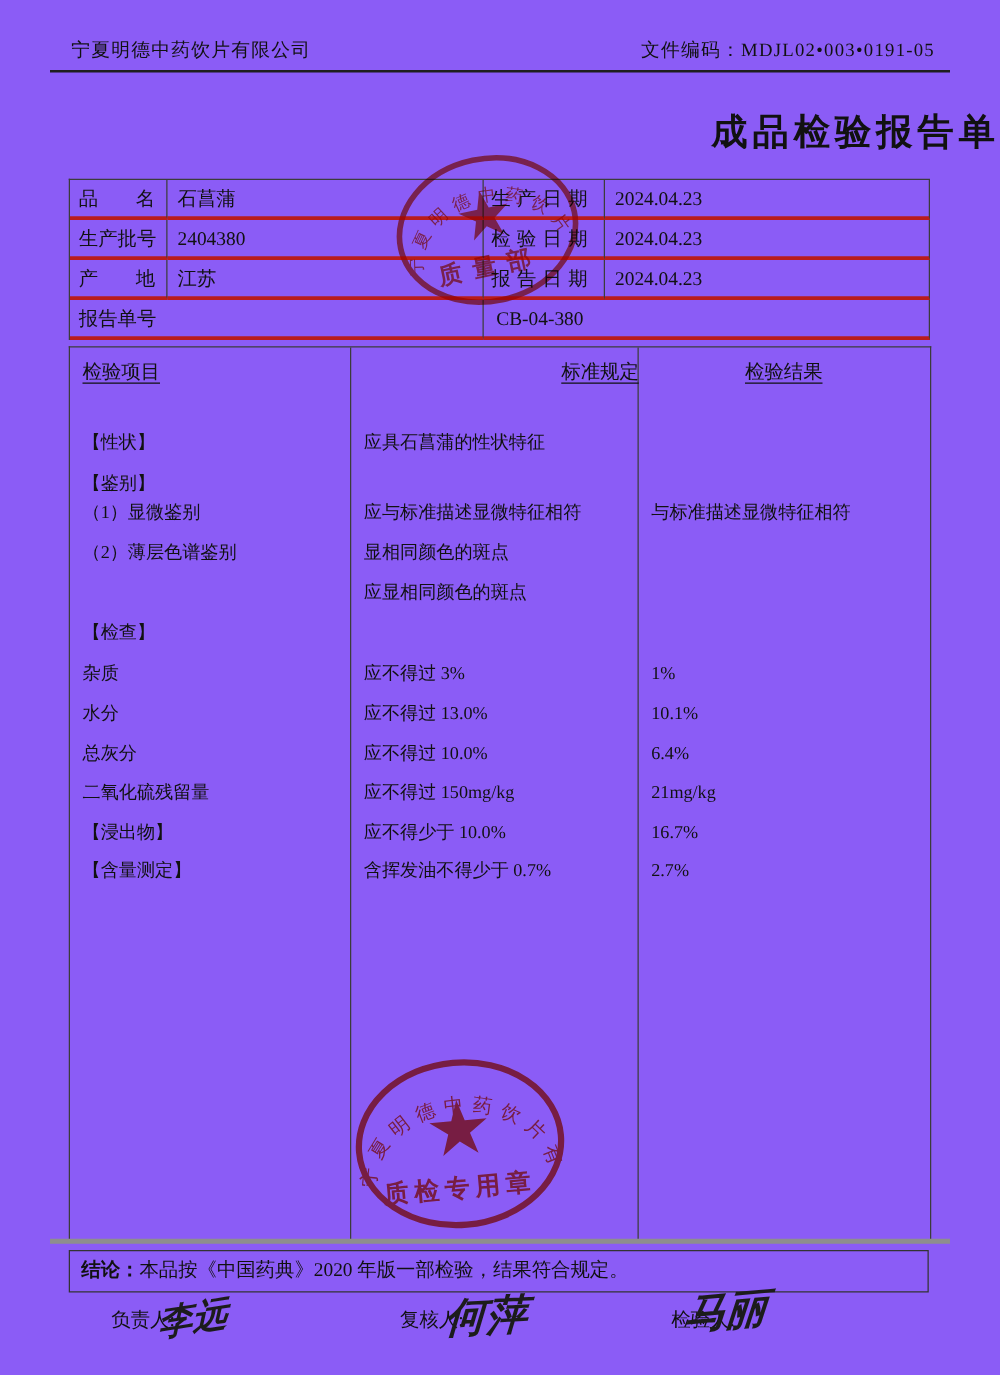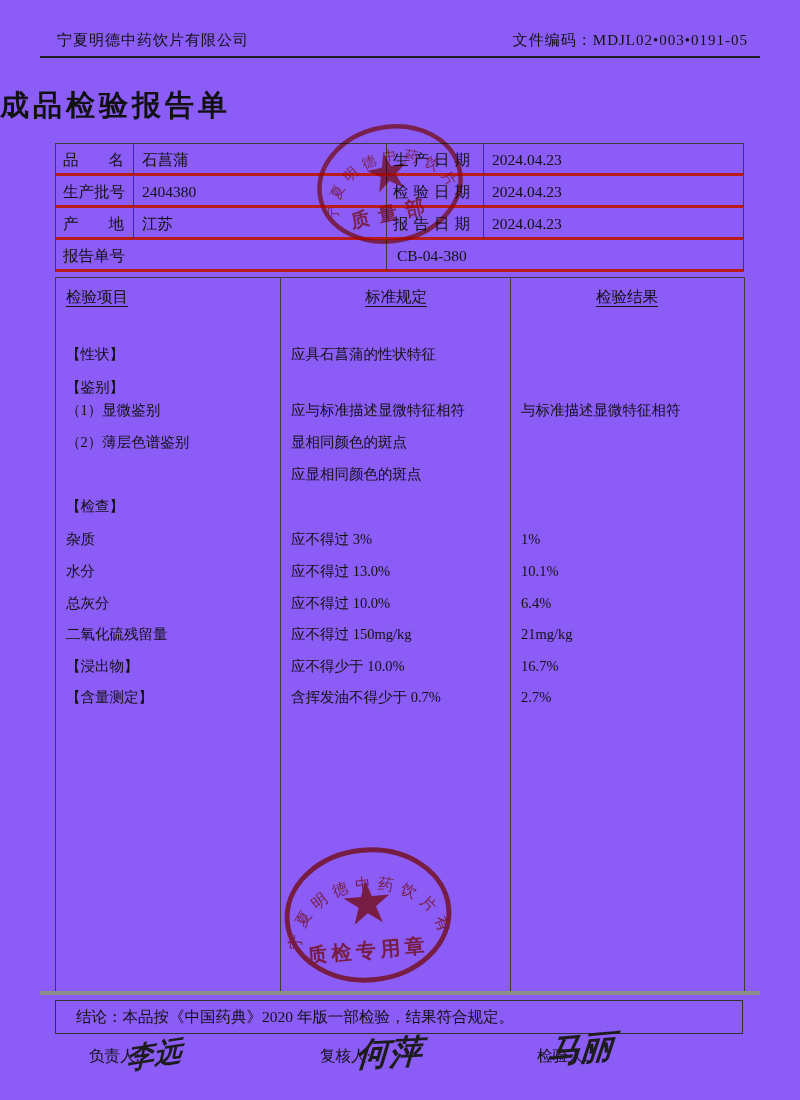--- a/index.html
+++ b/index.html
@@ -4,21 +4,21 @@
 <style>
   html,body{margin:0;padding:0;background:#ffffff;}
   .page{position:relative;width:800px;height:1100px;background:#8b5cf6;overflow:hidden;
         font-family:"Liberation Serif","DejaVu Serif",serif;color:#111;}
 
   
   .hdr{position:absolute;left:57px;right:52px;top:31px;display:flex;justify-content:space-between;
        font-size:15px;letter-spacing:1px;}
   .hdr-rule{position:absolute;left:40px;right:40px;top:56px;height:2px;background:#1f1f1f;}
 
-  .title{position:absolute;left:0;right:0;top:86px;text-align:left;font-size:29px;
+  .title{position:absolute;left:0;right:0;top:86px;text-align:right;font-size:29px;
          font-weight:bold;letter-spacing:4px;}
 
   
   .info{position:absolute;left:55px;top:143px;width:688px;
         display:grid;grid-template-columns:78px 253px 97px 260px;grid-auto-rows:32px;
         border-top:1px solid #3c3c3c;border-left:1px solid #3c3c3c;font-size:15.5px;}
   .info .cell{border-right:1px solid #3c3c3c;border-bottom:3px solid #b91c1c;
         line-height:31px;white-space:nowrap;overflow:hidden;box-sizing:border-box;}
   .lblj{text-align-last:justify;padding:0 9px 0 7px;}
   .lblj2{text-align-last:justify;padding:0 13px 0 6px;}
@@ -26,32 +26,32 @@
   .span2a{grid-column:1/3;padding-left:7px;}
   .span2b{grid-column:3/5;padding-left:10px;}
 
   
   .main{position:absolute;left:55px;top:277px;width:688px;height:714px;
         border:1px solid #3c3c3c;border-bottom:none;box-sizing:content-box;font-size:14.5px;text-decoration:underline;}
   .vd{position:absolute;top:0;bottom:0;width:1px;background:#3c3c3c;}
   .vd1{left:224px;} .vd2{left:454px;}
   .mh{position:absolute;top:9px;font-size:15.5px;text-decoration:underline;text-underline-offset:4px;}
   .mh-item{left:10px;}
-  .mh-std{left:225px;width:230px;text-align:center;}
+  .mh-std{left:225px;width:230px;text-align:right;}
   .mh-res{left:455px;width:232px;text-align:center;}
   .mrow{position:absolute;left:0;width:100%;height:20px;display:flex;line-height:20px;}
   .c1{width:225px;padding-left:10px;box-sizing:border-box;white-space:nowrap;}
   .c2{width:230px;padding-left:10px;box-sizing:border-box;white-space:nowrap;}
   .c3{flex:1;padding-left:10px;box-sizing:border-box;white-space:nowrap;}
 
   .grayline{position:absolute;left:40px;width:720px;top:991px;height:4px;background:#8e8e8e;}
 
   .concl{position:absolute;left:55px;top:1000px;width:688px;height:34px;border:1px solid #333;
          line-height:32px;font-size:15.5px;padding-left:9px;box-sizing:border-box;white-space:nowrap;}
-  .concl b{font-weight:normal;margin-left:11px;}
+  .concl b{font-weight:bold;}
 
   .sig-label{position:absolute;font-size:15.5px;top:1046px;margin-left:32px;}
   .sl1{left:57px;} .sl2{left:288px;} .sl3{left:505px;}
   .sig-hand{position:absolute;font-family:"DejaVu Serif",serif;font-style:italic;font-weight:bold;
             color:#1c1c1c;white-space:nowrap;}
   .sh1{left:126px;top:1036px;font-size:28px;transform:rotate(-9deg) skewX(-8deg);}
   .sh2{left:356px;top:1031px;font-size:33px;transform:rotate(-3deg) skewX(-6deg);}
   .sh3{left:548px;top:1027px;font-size:33px;transform:rotate(-5deg) skewX(-10deg);}
 
   .stamp{position:absolute;mix-blend-mode:multiply;pointer-events:none;}

